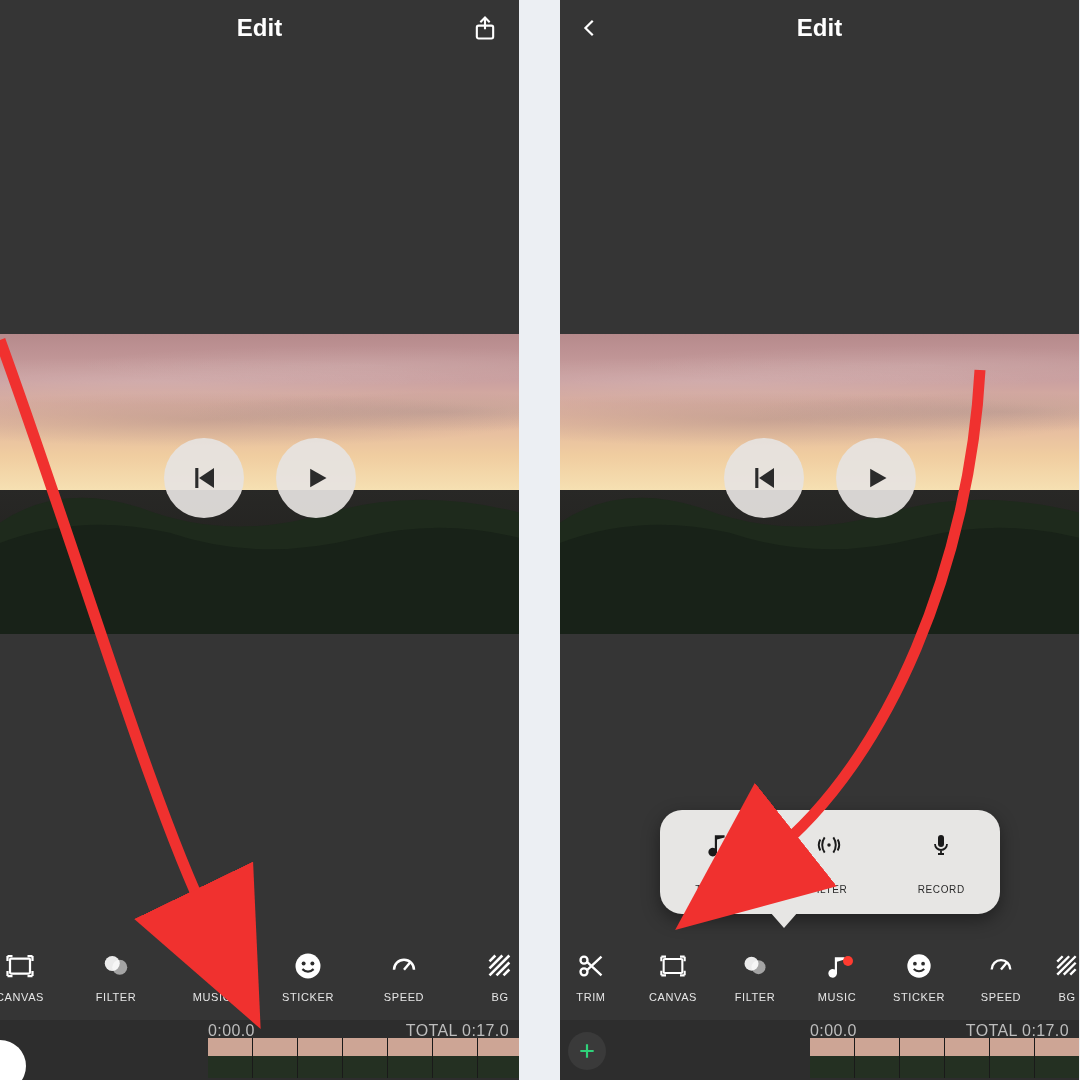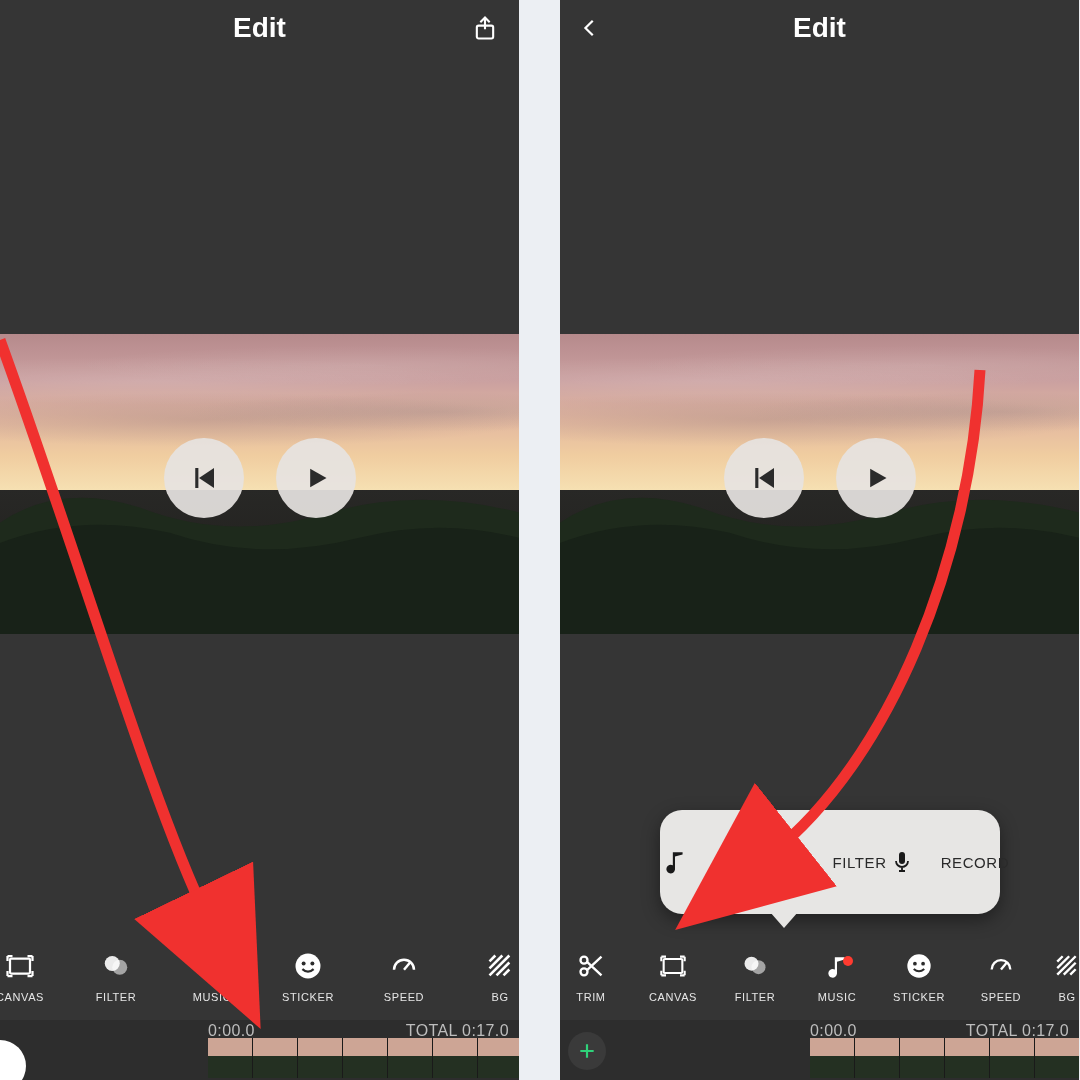--- a/index.html
+++ b/index.html
@@ -3,21 +3,21 @@
 <meta charset="utf-8">
 <style>
   html,body{margin:0;padding:0;width:1080px;height:1080px;background:#eceff3;font-family:-apple-system,Helvetica,Arial,sans-serif;}
   .stage{position:relative;width:1080px;height:1080px;overflow:hidden;}
   .phone{position:absolute;top:0;width:519px;height:1080px;background:#353535;overflow:hidden;}
   .phone.left{left:0;}
   .phone.right{left:560px;}
 
   
   .topbar{position:absolute;top:0;left:0;right:0;height:56px;display:flex;align-items:center;justify-content:center;}
-  .title{color:#fff;font-size:28px;font-weight:600;}
+  .title{color:#fff;font-size:24px;font-weight:600;}
   .back{position:absolute;left:14px;top:12px;width:32px;height:32px;display:flex;align-items:center;justify-content:center;}
   .share{position:absolute;right:14px;top:8px;width:40px;height:40px;display:flex;align-items:center;justify-content:center;}
 
   
   .preview{position:absolute;top:334px;left:0;right:0;height:300px;
     background:
       linear-gradient(to bottom,
         rgba(40,40,38,1) 0%,
         rgba(40,40,38,1) 52%,
         rgba(30,28,24,1) 100%),
@@ -50,21 +50,21 @@
   .timeline{position:absolute;bottom:0;left:0;right:0;height:60px;background:#2d2d2d;}
   .tick{position:absolute;top:2px;color:#bdbdbd;font-size:16px;letter-spacing:0.4px;}
   .addbtn{position:absolute;left:8px;top:12px;width:38px;height:38px;border-radius:50%;background:#3a3a3a;display:flex;align-items:center;justify-content:center;}
   .thumbs{position:absolute;top:18px;height:40px;display:flex;}
   .thumb{width:44px;height:40px;border-right:1px solid #1a1a1a;
     background:linear-gradient(to bottom,#cda595 0% 45%,#243022 45% 100%);}
   .circle-left{position:absolute;left:-26px;top:20px;width:52px;height:52px;border-radius:50%;background:#fff;}
 
   
   .popup{position:absolute;bottom:166px;left:100px;width:340px;height:104px;background:#e7e6e4;border-radius:22px;display:flex;align-items:center;justify-content:space-around;box-shadow:0 6px 18px rgba(0,0,0,0.4);}
-  .popup .pi{display:flex;flex-direction:row;align-items:center;gap:24px;color:#2a2a2a;font-size:15px;letter-spacing:0.6px;}
+  .popup .pi{display:flex;flex-direction:column;align-items:center;gap:24px;color:#2a2a2a;font-size:10px;letter-spacing:0.6px;}
   .popup .pi .pic{width:30px;height:30px;color:#1a1a1a;display:flex;align-items:center;justify-content:center;}
   .pointer{position:absolute;bottom:-14px;left:110px;width:0;height:0;border-left:14px solid transparent;border-right:14px solid transparent;border-top:16px solid #e7e6e4;}
 
   
   .arrow{position:absolute;pointer-events:none;}
 </style>
 </head>
 <body>
 
 <div class="stage">

